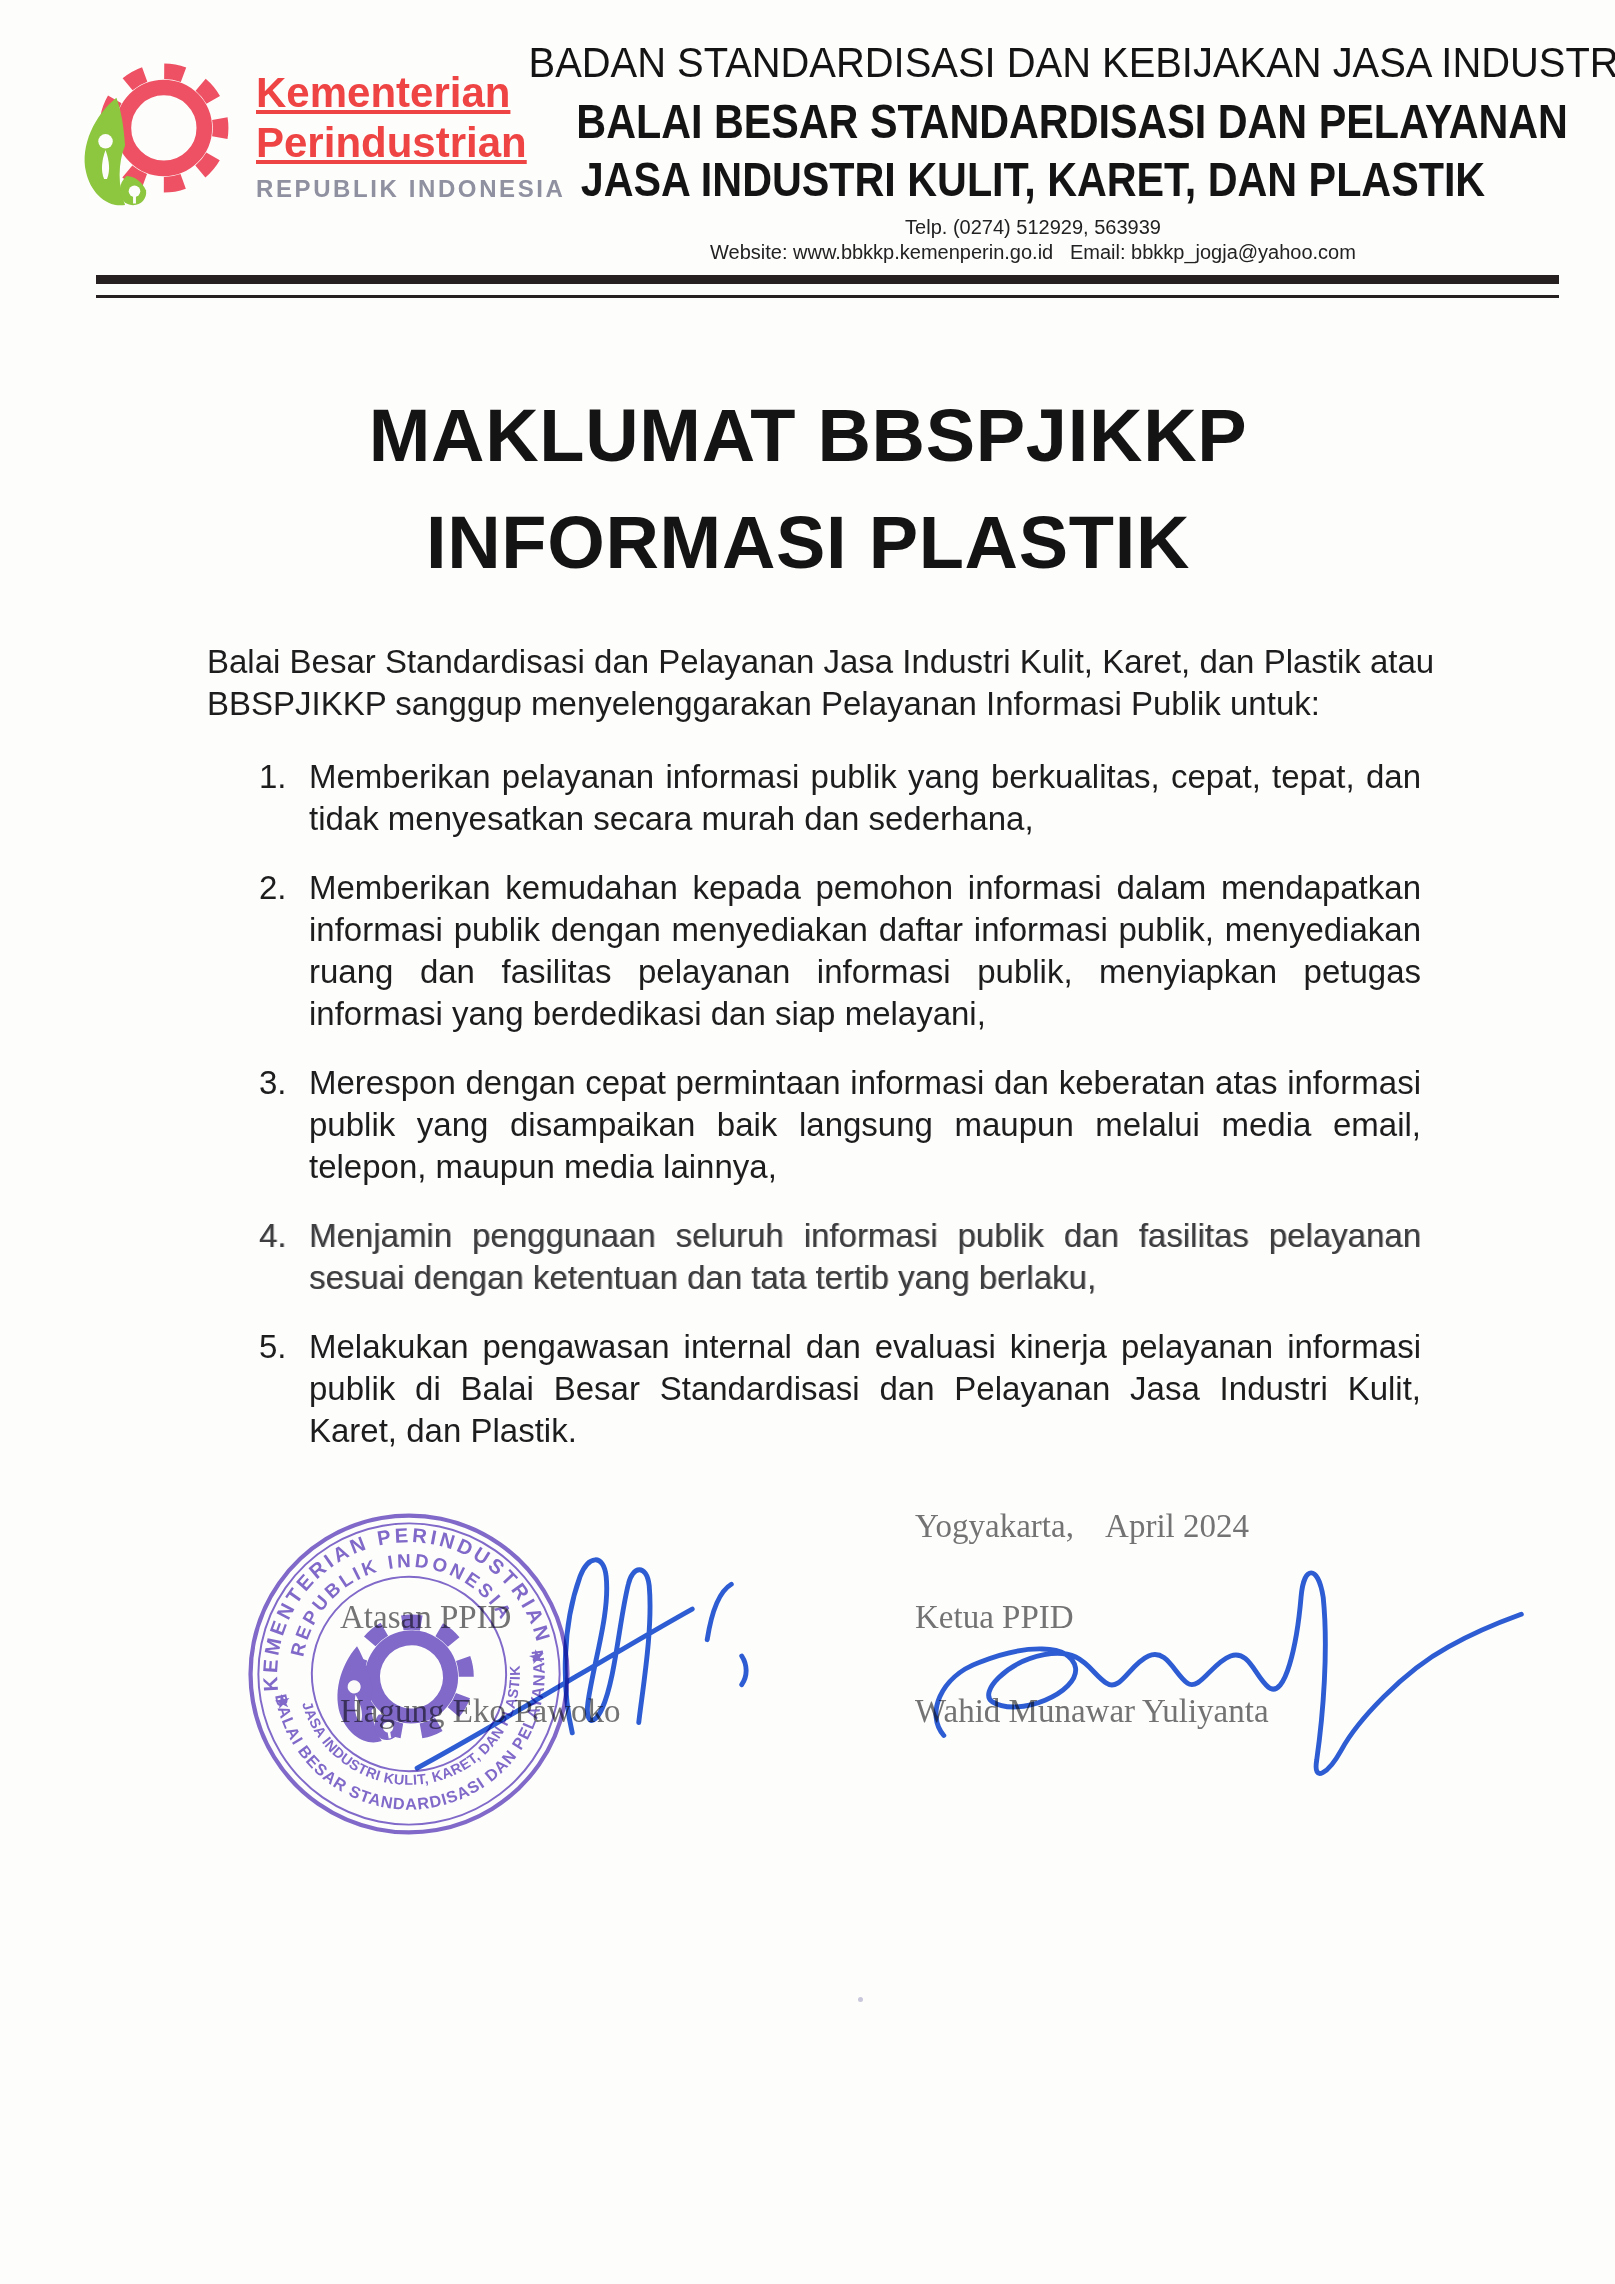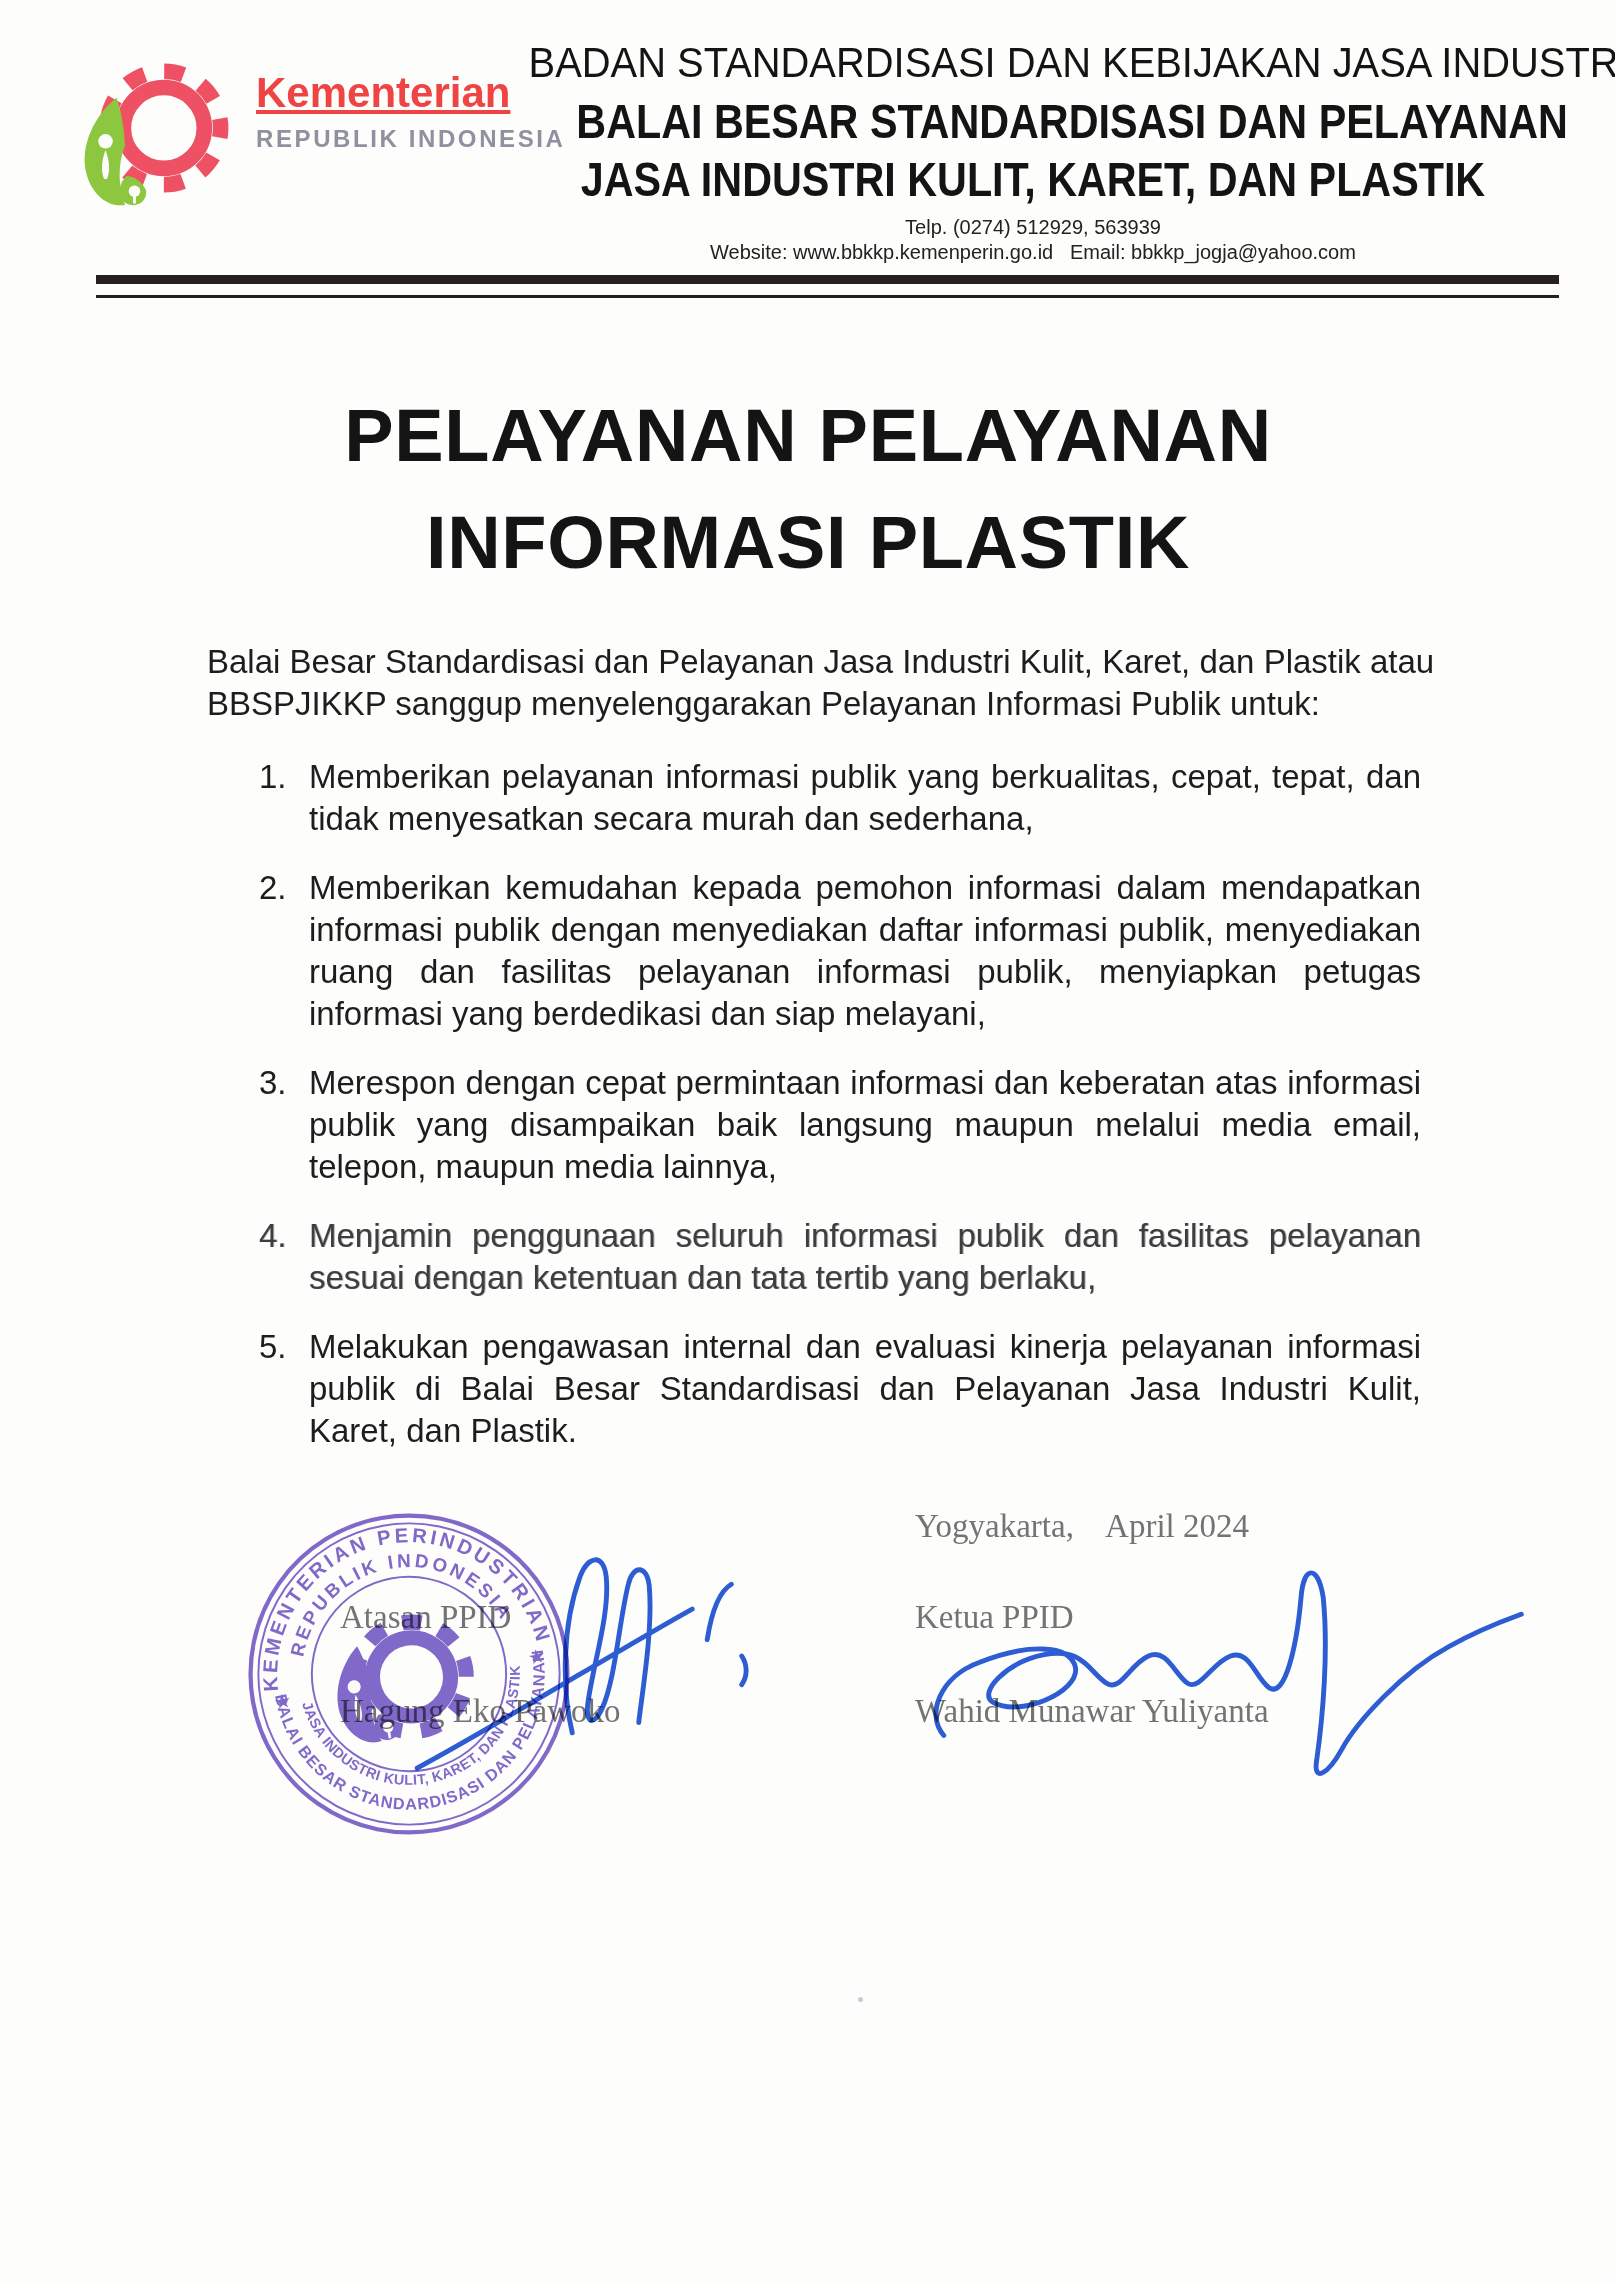--- a/index.html
+++ b/index.html
@@ -69,37 +69,38 @@
 
 <div class="page">
 
   <div>
     <svg class="logo-svg" viewBox="0 0 280 235">
       <use href="#sym-gear" x="30" y="0" width="218" height="218" style="color:#ee5163"></use>
       <use href="#sym-leaf" x="8" y="56" width="134" height="178" style="color:#8dc63f"></use>
     </svg>
     <div class="ministry-wordmark">
       <div class="mline">Kementerian</div>
+      <div class="mline">Perindustrian</div>
       <div class="msub">REPUBLIK INDONESIA</div>
     </div>
     <div class="agency">
       <div class="l1">BADAN STANDARDISASI DAN KEBIJAKAN JASA INDUSTRI</div>
       <div class="l2">BALAI BESAR STANDARDISASI DAN PELAYANAN</div>
       <div class="l3">JASA INDUSTRI KULIT, KARET, DAN PLASTIK</div>
       <div class="addr">
         <div>Telp. (0274) 512929, 563939</div>
         <div class="pre">Website: www.bbkkp.kemenperin.go.id   Email: bbkkp_jogja@yahoo.com</div>
       </div>
     </div>
     <div class="rule rule-thick"></div>
     <div class="rule rule-thin"></div>
   </div>
 
   <div class="doc-title">
-    <div>PELAYANAN PELAYANAN</div>
+    <div>MAKLUMAT BBSPJIKKP</div>
     <div>INFORMASI PLASTIK</div>
   </div>
 
   <div class="intro">Balai Besar Standardisasi dan Pelayanan Jasa Industri Kulit, Karet, dan Plastik atau BBSPJIKKP sanggup menyelenggarakan Pelayanan Informasi Publik untuk:</div>
 
   <div class="service-list">
     <div class="item">
       <div class="num">1.</div>
       <div class="itext">Memberikan pelayanan informasi publik yang berkualitas, cepat, tepat, dan tidak menyesatkan secara murah dan sederhana,</div>
     </div>

